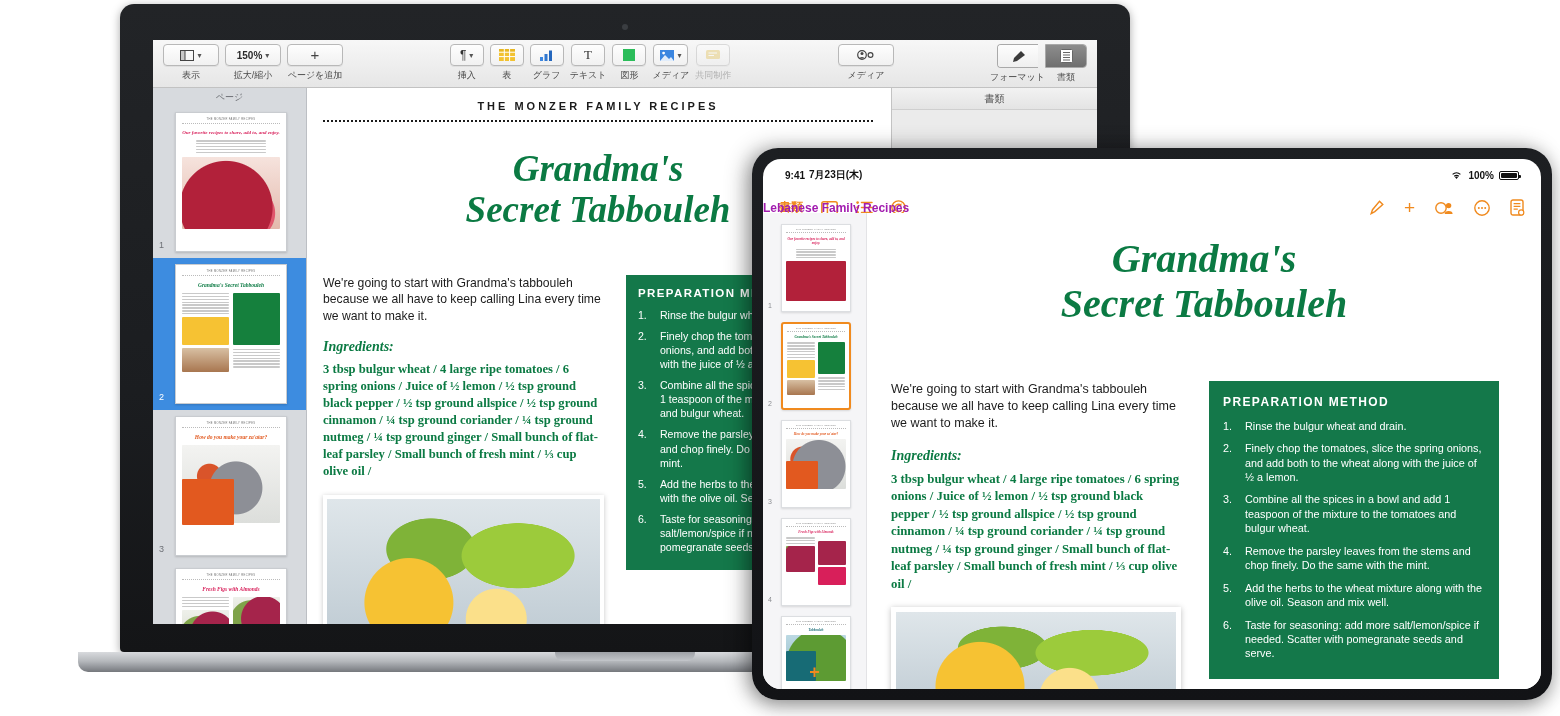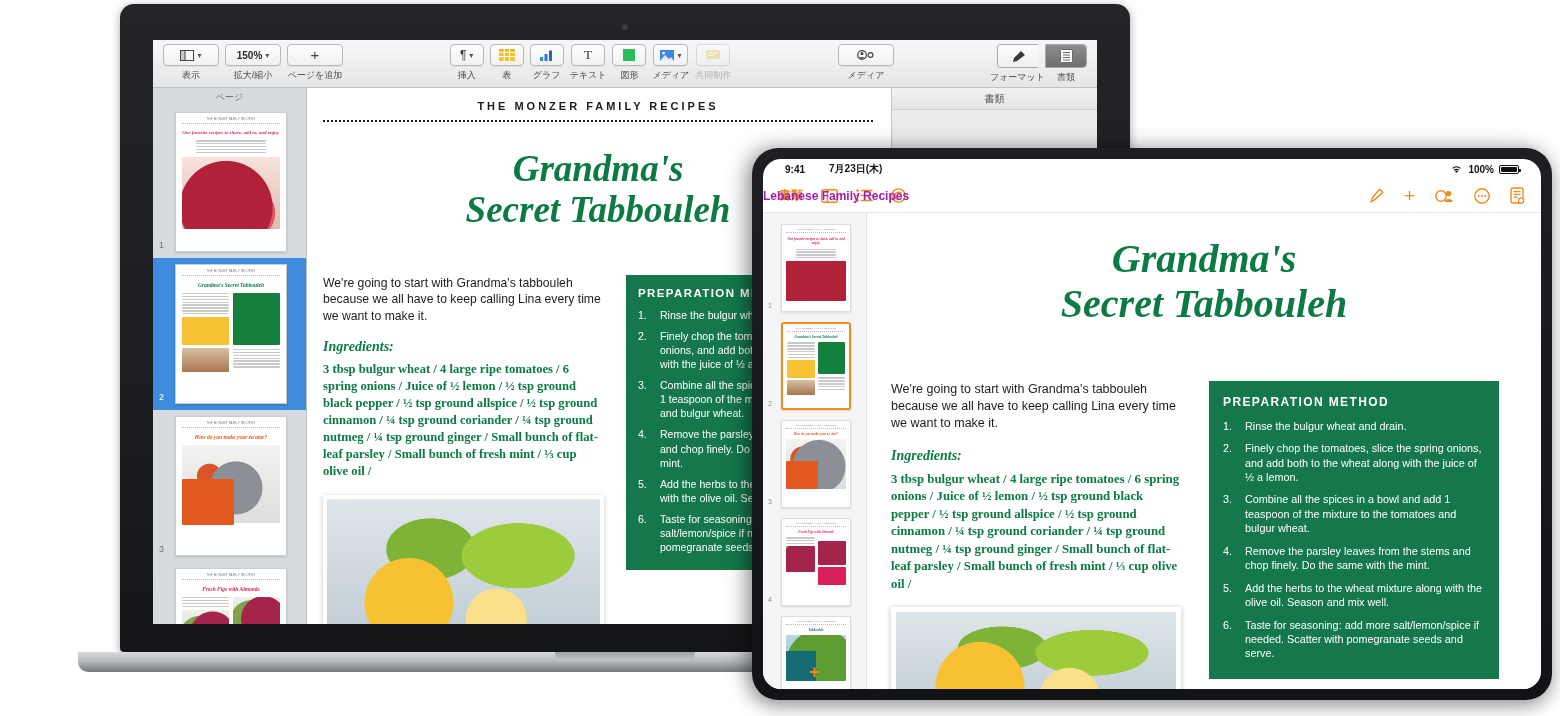--- a/index.html
+++ b/index.html
@@ -175,21 +175,21 @@
     background: linear-gradient(180deg,#1d1f22,#121316);
     border-radius: 26px;
     box-shadow: -6px 0 22px rgba(0,0,0,.3), 0 6px 18px rgba(0,0,0,.28);
     padding: 10px;
   }
   .ipad-screen {
     position: absolute; left: 11px; top: 11px; right: 11px; bottom: 11px;
     background: #ffffff; border-radius: 18px; overflow: hidden;
   }
   .ios-status {
-    height: 20px; display: flex; align-items: center; padding: 4px 22px; font-size: 10px;
+    height: 20px; display: flex; align-items: center; padding: 16px 22px; font-size: 10px;
     font-weight: bold; color: #111;
   }
   .ios-status .right { margin-left: auto; display: flex; align-items: center; gap: 5px; }
   .batt { width: 20px; height: 9px; border: 1px solid #111; border-radius: 2px; position: relative; }
   .batt::after { content:''; position:absolute; left:1px; top:1px; bottom:1px; right:1px; background:#111; border-radius:1px; }
   .batt::before { content:''; position:absolute; right:-3px; top:3px; width:2px; height:3px; background:#111; border-radius:0 1px 1px 0; }
   .ipad-toolbar {
     height: 34px; display: flex; align-items: center; padding: 0 16px; gap: 18px;
     background: #fff; border-bottom: 1px solid #e6e6e6;
   }
@@ -522,21 +522,21 @@
   <div class="mb-base"></div>
   <div class="mb-notch"></div>
 </div>
 
 <div id="ipad">
   <div class="ipad-frame"></div>
   <div class="ipad-screen">
 
     <div class="ios-status">
       <span>9:41</span>
-      <span style="margin-left:24px">7月23日(木)</span>
+      <span style="margin-left:4px">7月23日(木)</span>
       <span class="right">
         <svg width="13" height="10" viewBox="0 0 13 10">
           <path d="M6.5 9 l1.6-2 a2.6 2.6 0 0 0-3.2 0 Z" fill="#111"></path>
           <path d="M2.6 4.4 a6 6 0 0 1 7.8 0" fill="none" stroke="#111" stroke-width="1.2"></path>
           <path d="M4.2 6.2 a3.7 3.7 0 0 1 4.6 0" fill="none" stroke="#111" stroke-width="1.2"></path>
         </svg>
         <span>100%</span>
         <span class="batt"></span>
       </span>
     </div>

